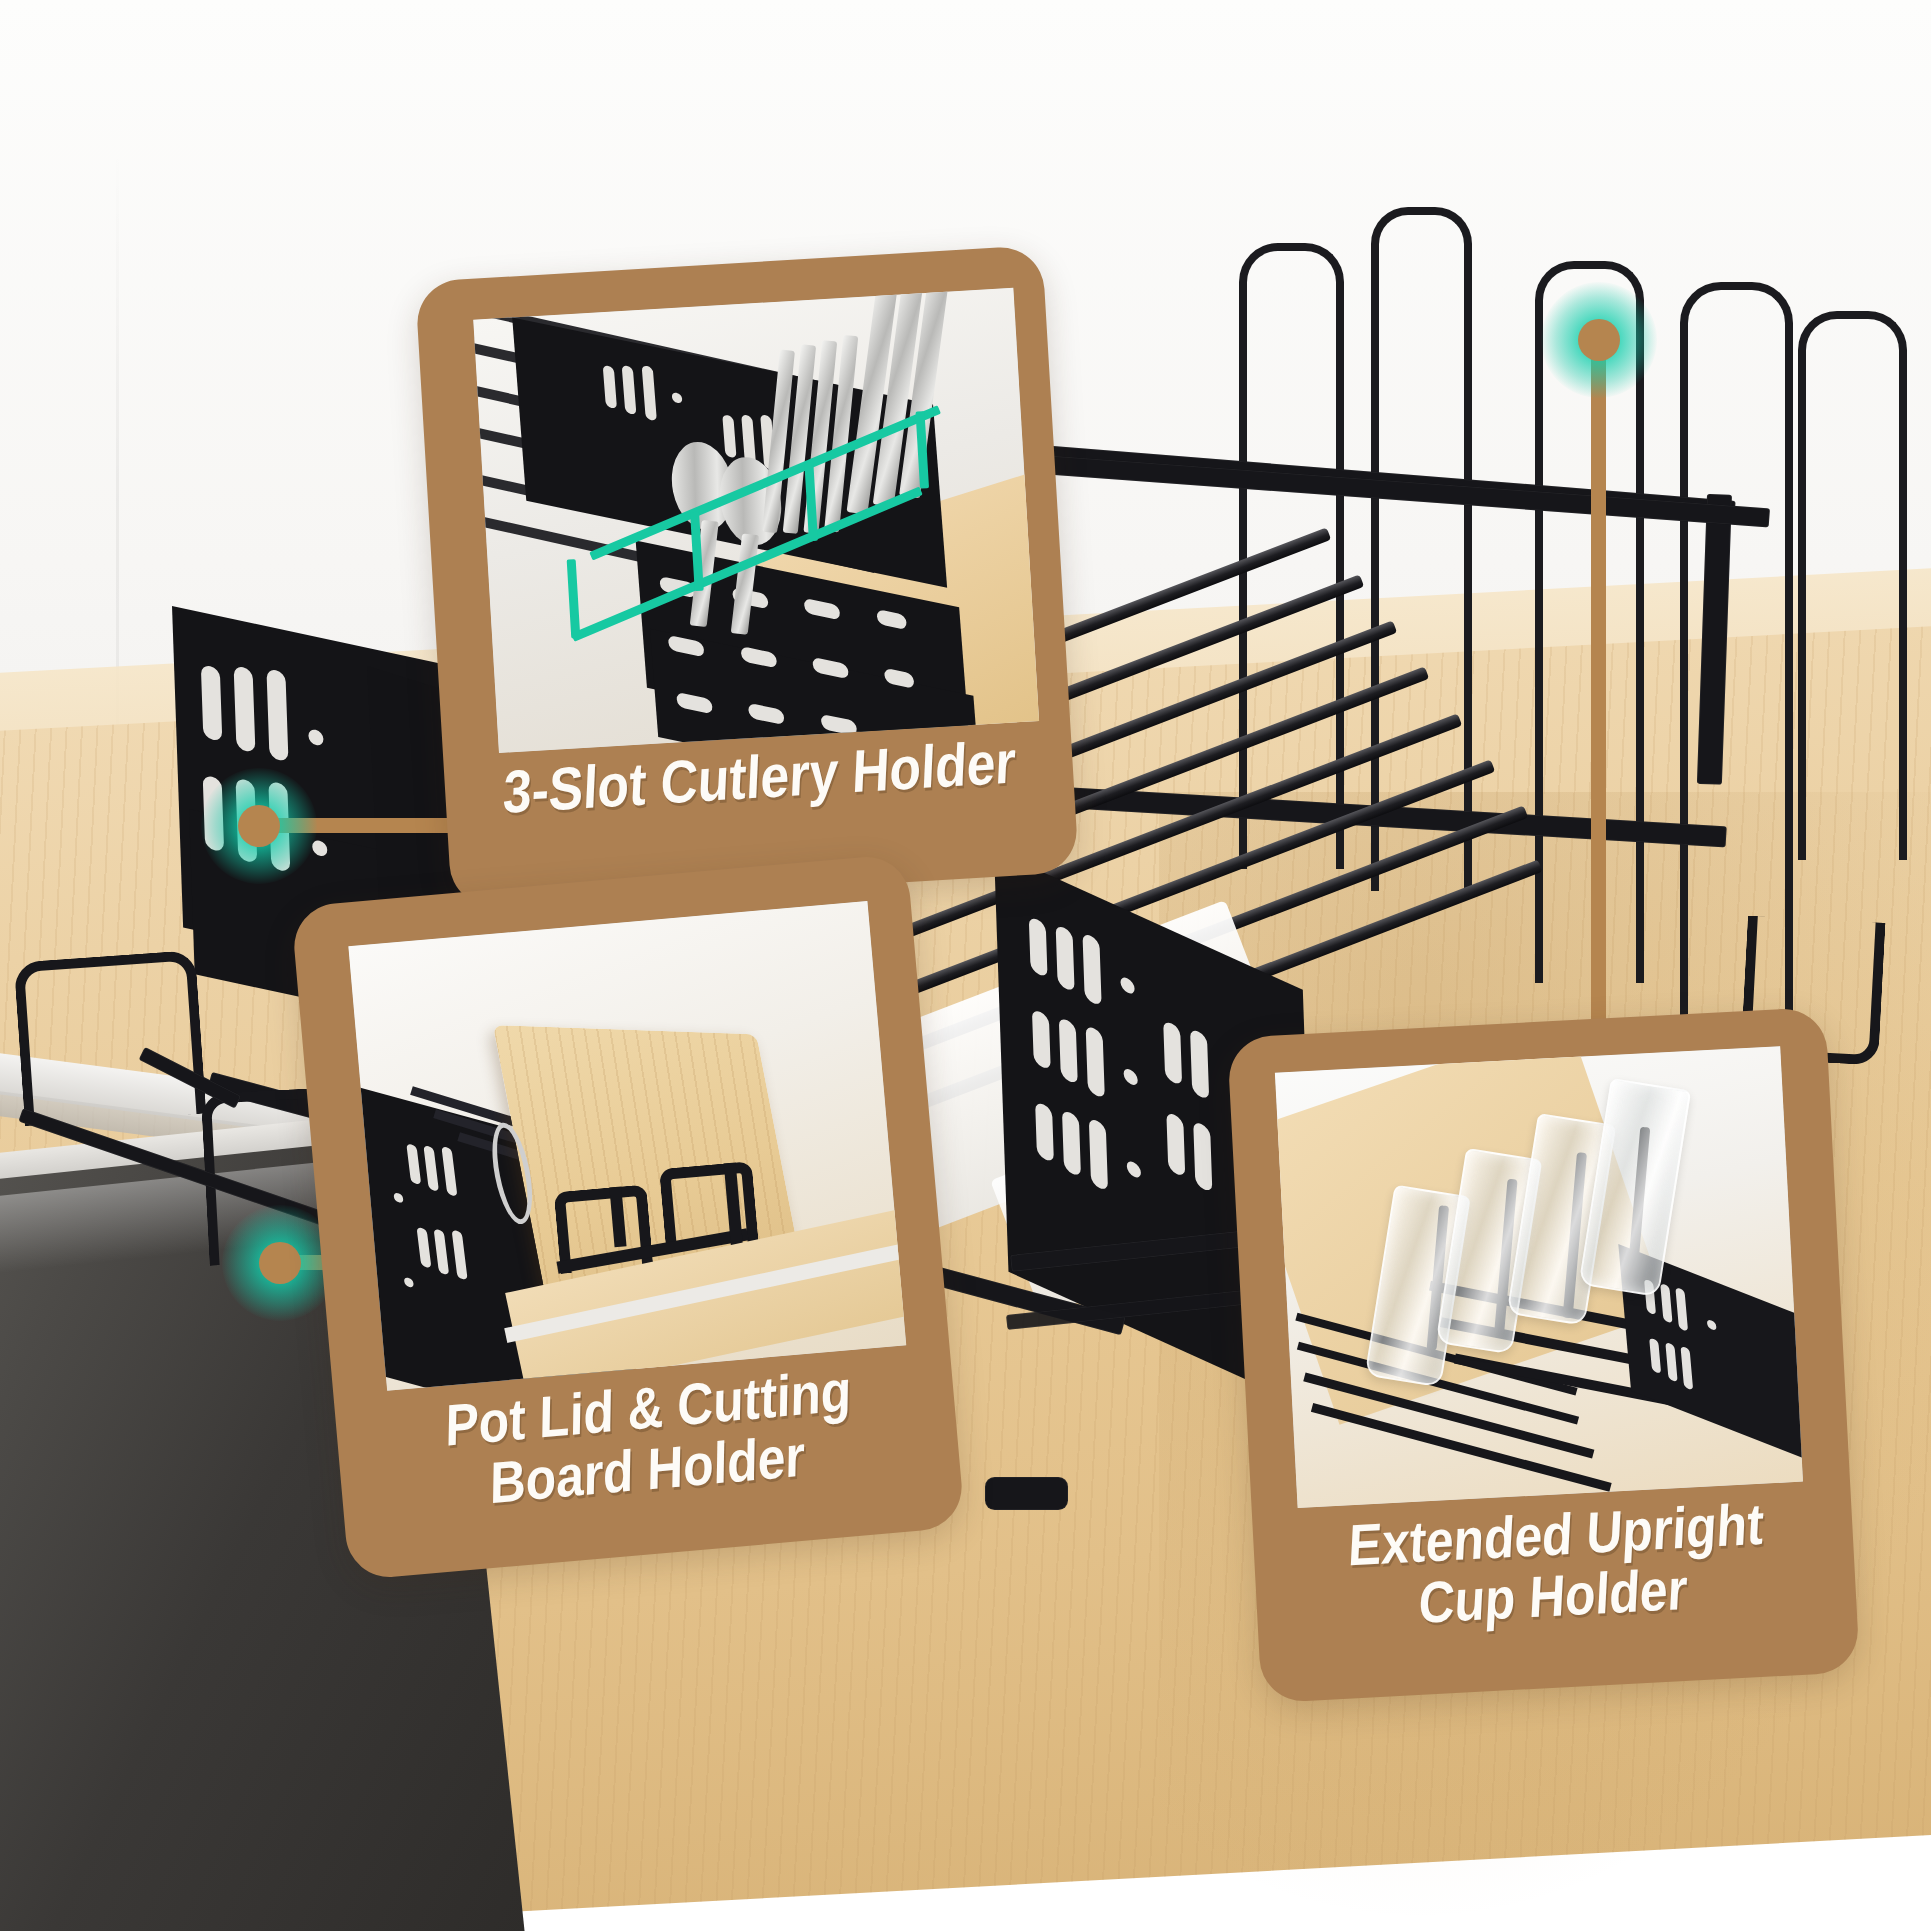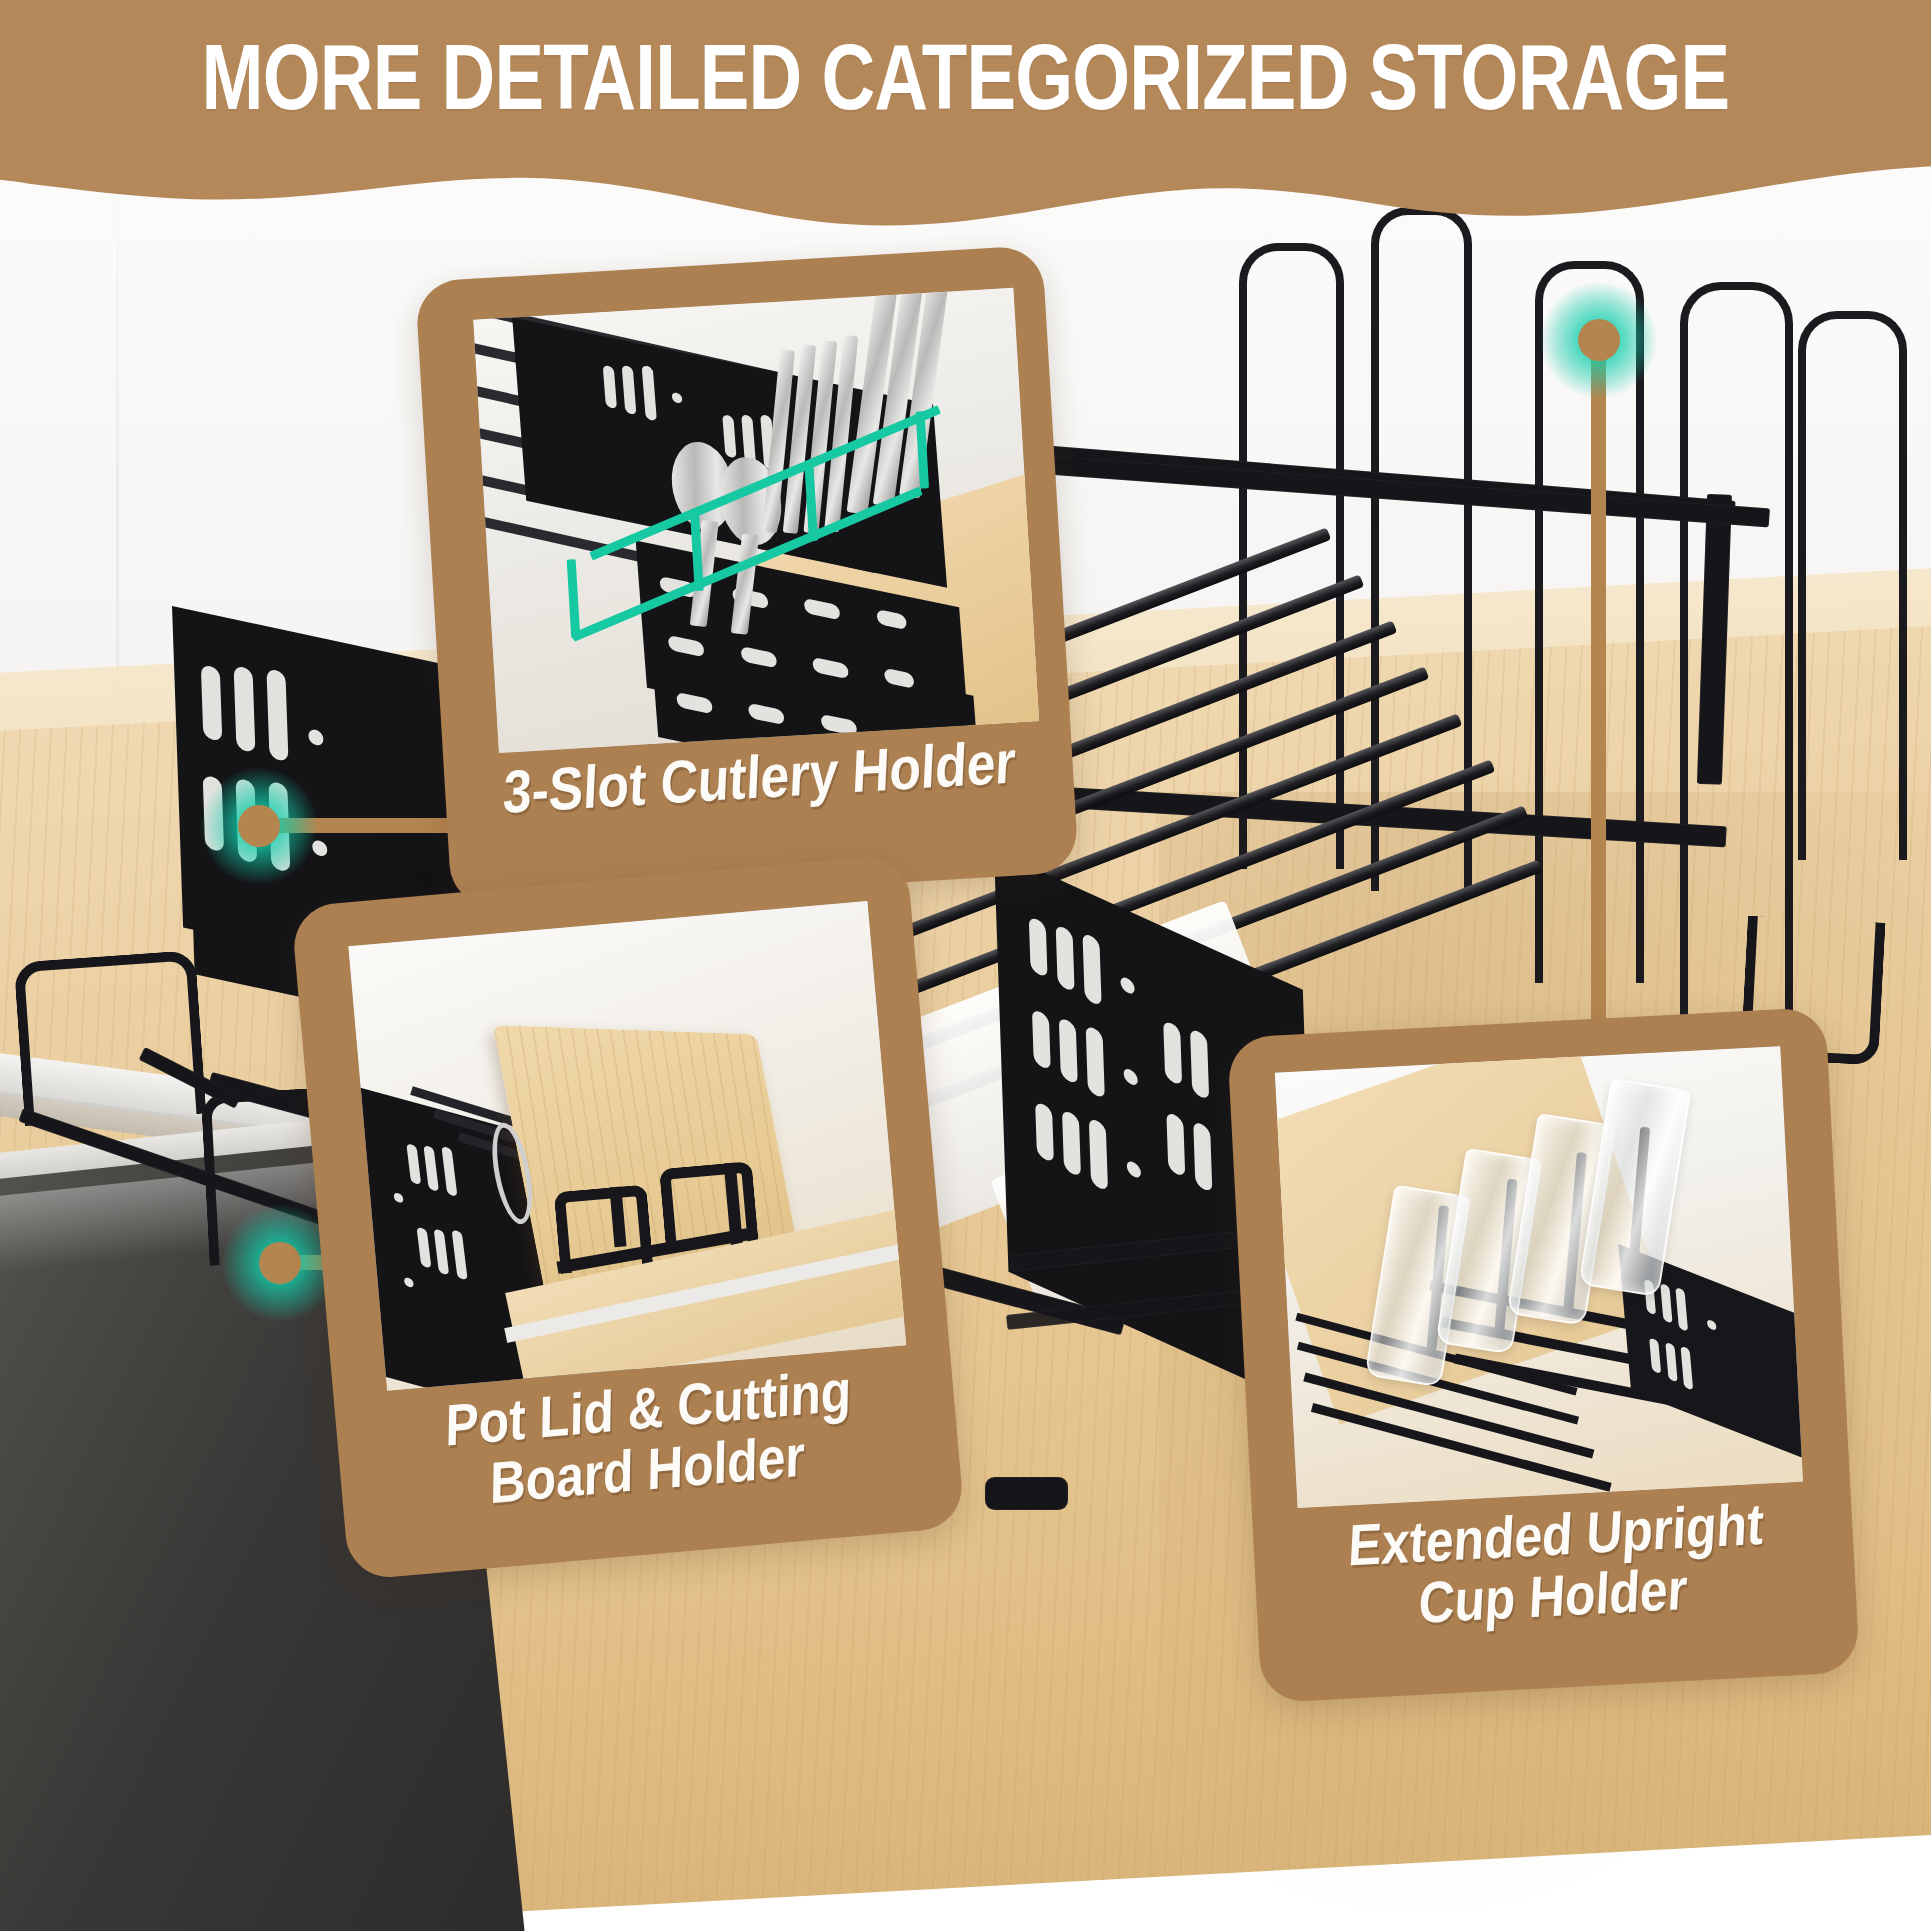--- a/index.html
+++ b/index.html
@@ -374,33 +374,15 @@
         <div class="glass" style="left:93px;top:124px;width:73px;height:189px;transform:rotate(12deg);"></div>
         <div class="glass" style="left:166px;top:91px;width:73px;height:193px;transform:rotate(12deg);"></div>
         <div class="glass" style="left:239px;top:60px;width:75px;height:199px;transform:rotate(12deg);"></div>
         <div class="glass" style="left:313px;top:29px;width:77px;height:205px;transform:rotate(12deg);"></div>
       </div>
     </div>
     <div class="label" style="left:9.7px;top:483px;width:579px;font-size:58px;">Extended Upright
 Cup Holder</div>
   </div>
 
-  <div class="banner">
-    <svg viewBox="0 0 2000 240" preserveAspectRatio="none">
-      <path d="M0,0 L2000,0 L2000,172
-               C1930,176 1870,186 1810,196
-               C1740,208 1680,218 1610,222
-               C1540,226 1480,220 1420,210
-               C1350,198 1290,192 1230,196
-               C1170,200 1120,210 1060,220
-               C1000,230 940,236 880,232
-               C820,228 770,216 720,206
-               C660,194 600,184 540,184
-               C480,184 430,190 380,196
-               C320,203 260,208 200,206
-               C140,204 80,196 30,190
-               C18,188 8,187 0,186 Z" fill="#b5885a"></path>
-    </svg>
-    <div class="banner-title">MORE DETAILED CATEGORIZED STORAGE</div>
-  </div>
 
 </div>
 
 
 </body></html>

